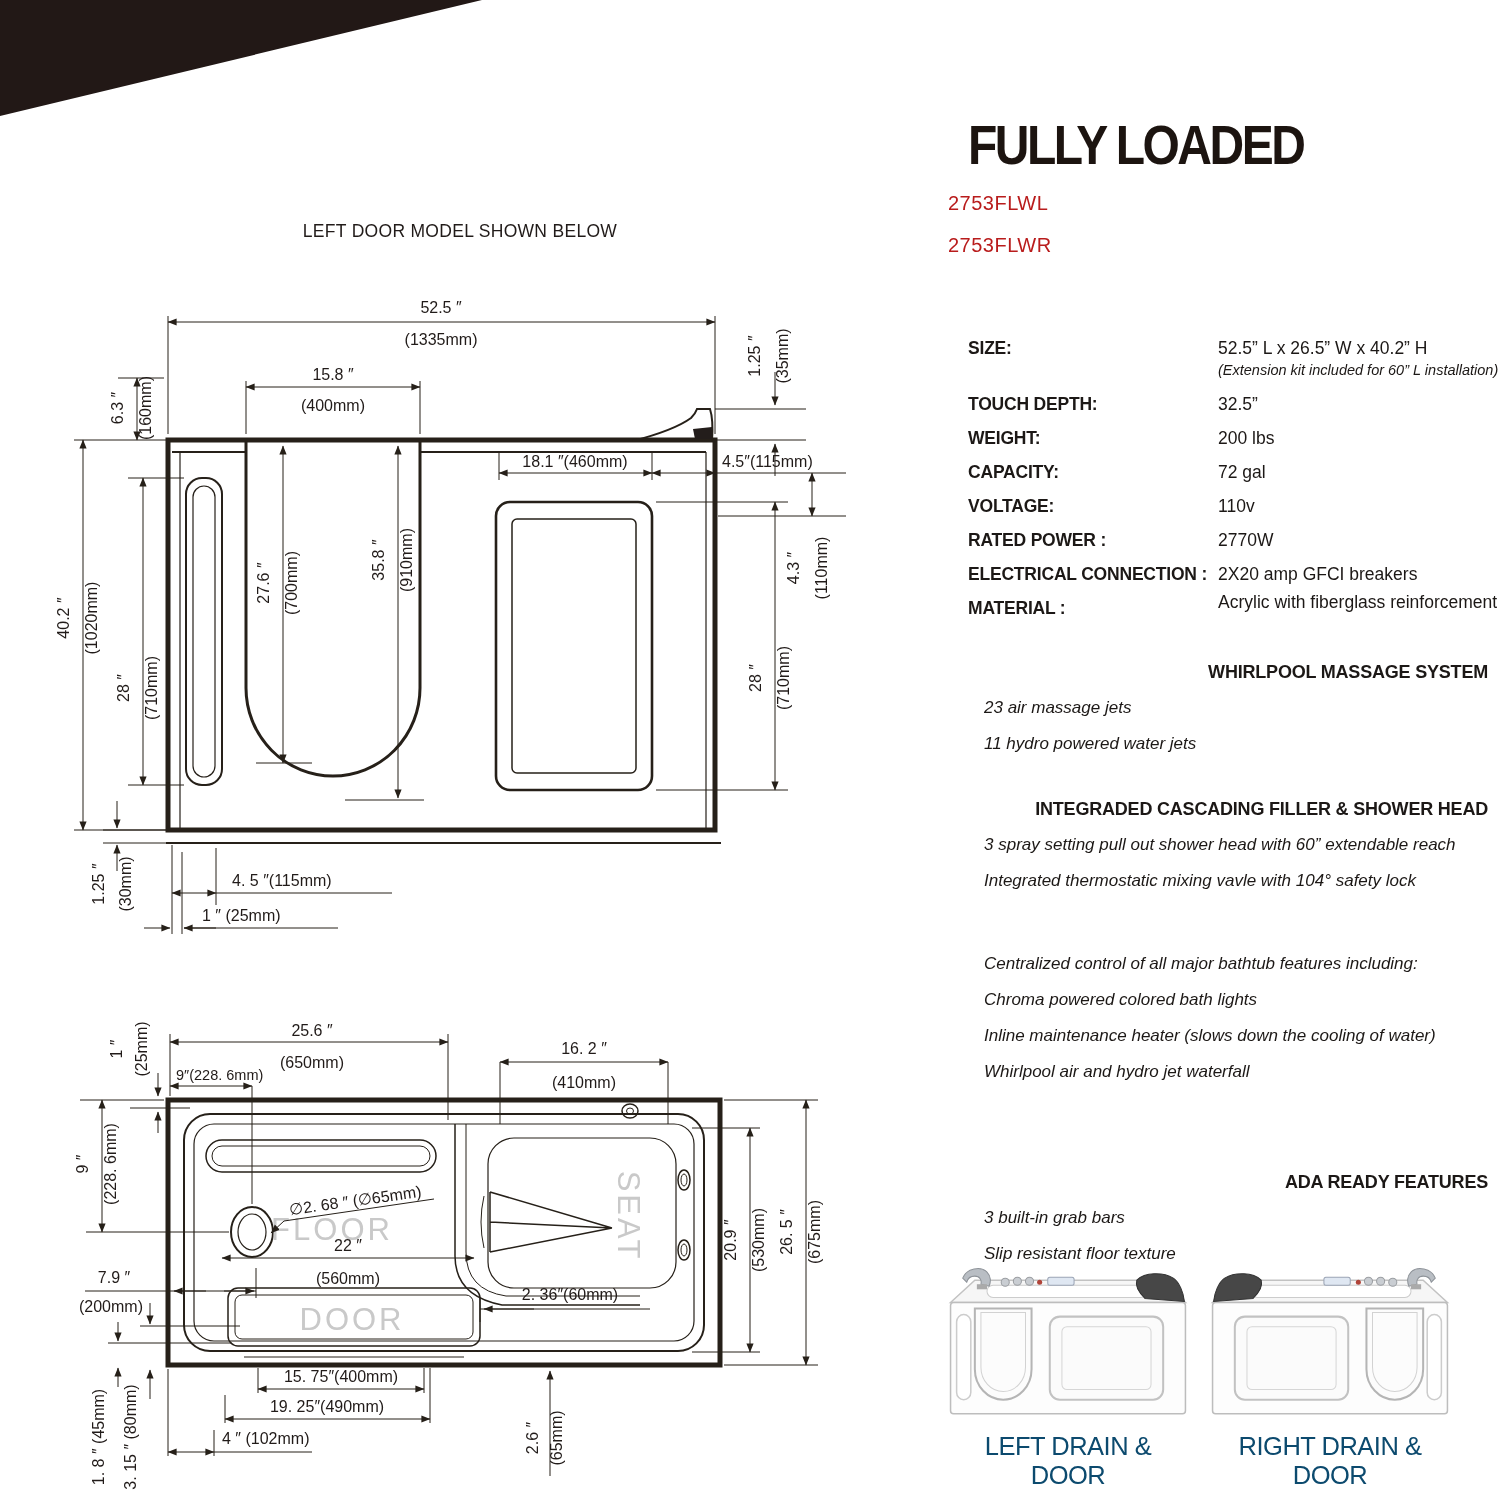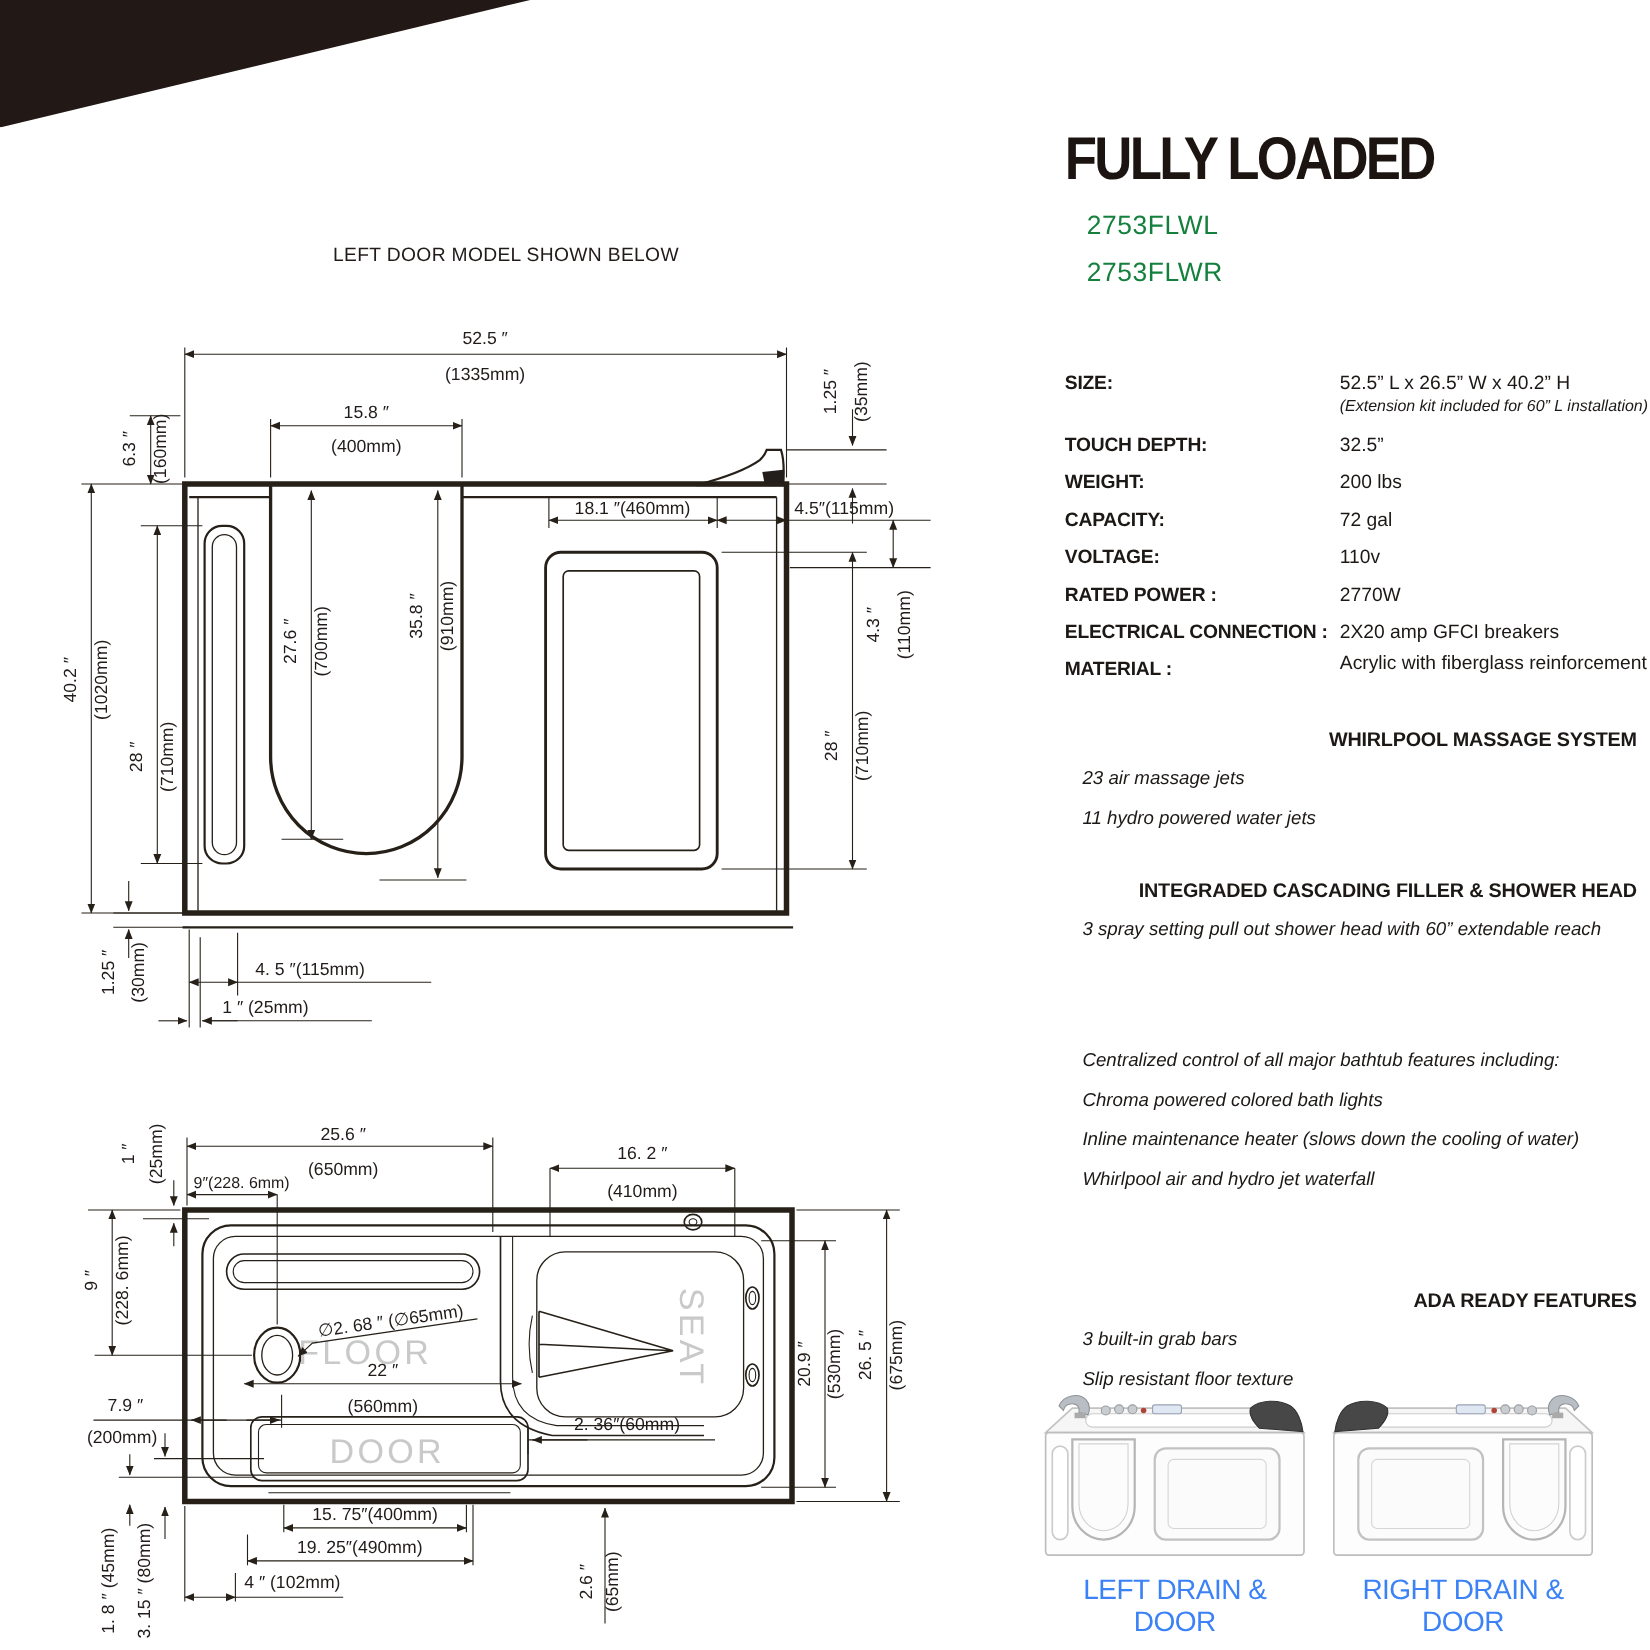--- a/index.html
+++ b/index.html
@@ -2,27 +2,27 @@
 <html><head>
 <meta charset="utf-8">
 <style>
   html,body{margin:0;padding:0;background:#fff;}
   body{width:1500px;height:1500px;position:relative;font-family:"Liberation Sans",sans-serif;color:#1c1816;overflow:hidden;}
   .abs{position:absolute;}
   
   #wedge{left:0;top:0;width:482px;height:116px;background:#221816;clip-path:polygon(0 0,100% 0,0 100%);}
   
   #title{left:968px;top:114px;font-size:48px;font-weight:bold;letter-spacing:-2.5px;transform:scaleY(1.14);transform-origin:top left;color:#1c1410;}
-  .model{left:988px;font-size:24px;color:#15803d;letter-spacing:0.5px;}
+  .model{left:948px;font-size:20px;color:#b91c1c;letter-spacing:0.5px;}
   .spec-label{font-weight:bold;font-size:17.5px;letter-spacing:-0.2px;}
   .spec-value{font-size:17.5px;}
   .spec-note{font-size:14.5px;font-style:italic;}
   .feat-head{font-size:18px;font-weight:bold;letter-spacing:-0.2px;margin:0 0 15px 0;text-align:right;}
   .feat-item{font-size:17px;font-style:italic;margin:0 0 17px 16px;line-height:19px;}
-  .variant-label{font-size:25.5px;color:#3b82f6;text-align:center;width:244px;letter-spacing:-0.5px;}
+  .variant-label{font-size:25.5px;color:#0c4a6e;text-align:center;width:244px;letter-spacing:-0.5px;}
   
   svg .ln{stroke:#262019;fill:none;}
   svg .w5{stroke-width:5;}
   svg .w3{stroke-width:3;}
   svg .w26{stroke-width:2.6;}
   svg .w2{stroke-width:2;}
   svg .w15{stroke-width:1.5;}
   svg .w12{stroke-width:1.2;}
   svg .w1{stroke-width:1;}
   svg .ar{marker-start:url(#ar);marker-end:url(#ar);}
@@ -353,20 +353,21 @@
 </div>
 
 <div class="abs" style="left:968px;top:662px;width:520px;">
   <h3 class="feat-head">WHIRLPOOL MASSAGE SYSTEM</h3>
   <div class="feat-item">23 air massage jets</div>
   <div class="feat-item">11 hydro powered water jets</div>
 </div>
 <div class="abs" style="left:968px;top:799px;width:520px;">
   <h3 class="feat-head">INTEGRADED CASCADING FILLER &amp; SHOWER HEAD</h3>
   <div class="feat-item">3 spray setting pull out shower head with 60” extendable reach</div>
+  <div class="feat-item">Integrated thermostatic mixing vavle with 104° safety lock</div>
 </div>
 <div class="abs" style="left:968px;top:954px;width:520px;">
   <div class="feat-item">Centralized control of all major bathtub features including:</div>
   <div class="feat-item">Chroma powered colored bath lights</div>
   <div class="feat-item">Inline maintenance heater (slows down the cooling of water)</div>
   <div class="feat-item">Whirlpool air and hydro jet waterfall</div>
 </div>
 <div class="abs" style="left:968px;top:1172px;width:520px;">
   <h3 class="feat-head">ADA READY FEATURES</h3>
   <div class="feat-item">3 built-in grab bars</div>

